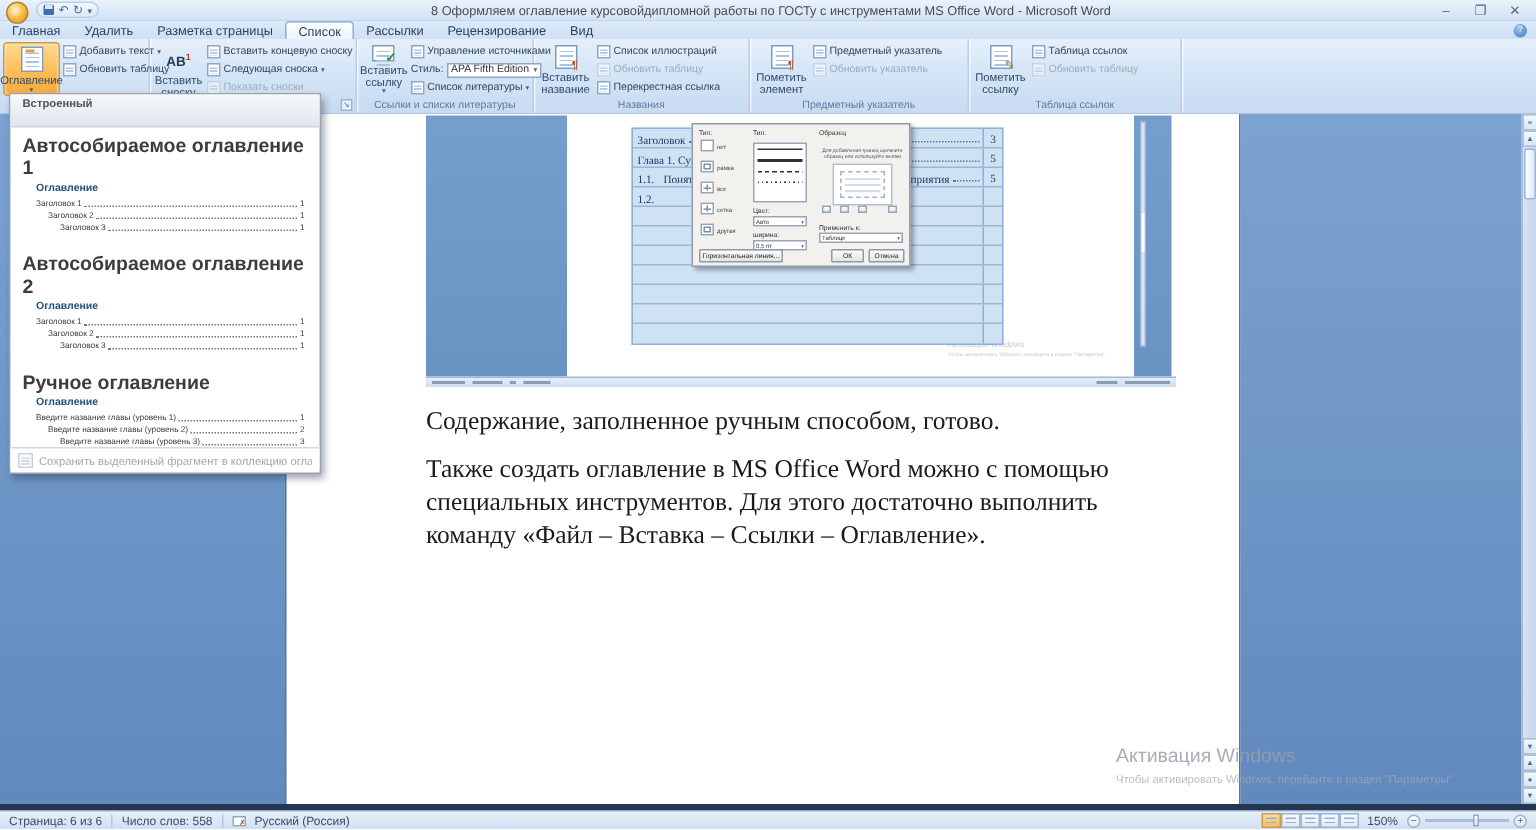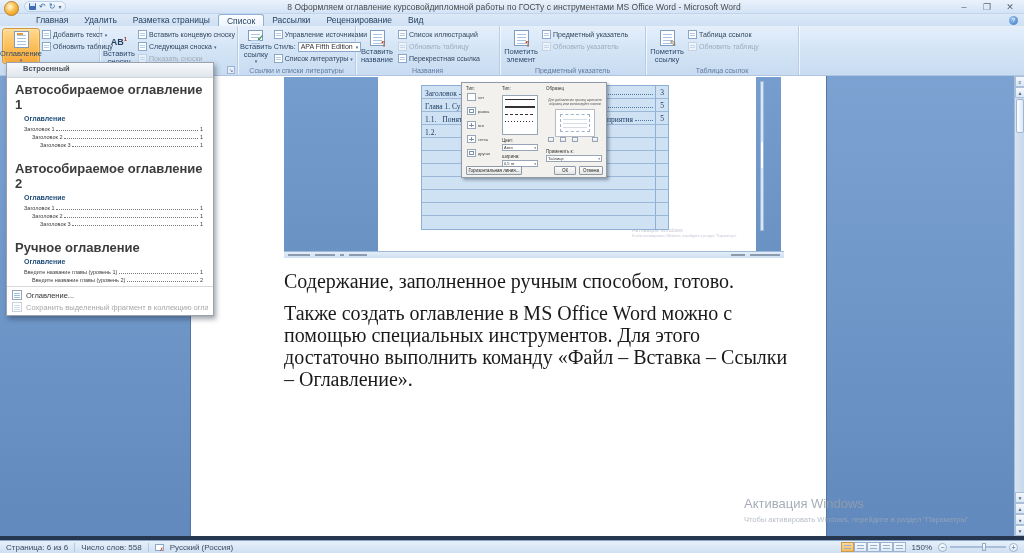--- a/index.html
+++ b/index.html
@@ -22,21 +22,21 @@
   .qat .qi { font-size:8px; line-height:8px; color:#3a6fb0; }
   .floppy { width:7px; height:7px; background:#3d6db5; position:relative; border-radius:1px; }
   .floppy::after { content:""; position:absolute; left:1px; top:0; width:5px; height:3px; background:#dfe9f5; }
   .qat-arrow { font-size:6px; color:#56708f; }
   .title-text { flex:1; text-align:center; font-size:8.5px; color:#4a4a4a; padding-left:70px; }
   .winbtns { display:flex; gap:11px; margin-right:8px; }
   .winbtn { font-size:9px; color:#5a6675; line-height:12px; width:12px; text-align:center; }
 
   
   .tabrow { position:absolute; left:0; top:14px; width:1024px; height:12px;
-    background:linear-gradient(#dcE9f7,#cfe0f3); display:flex; align-items:flex-end; padding-left:28px; }
+    background:linear-gradient(#dcE9f7,#cfe0f3); display:flex; align-items:flex-end; }
   .tab { font-size:8.5px; color:#274262; padding:1px 8px 1px; height:12px; display:flex; align-items:center; }
   .tab.active { background:linear-gradient(#fcfdff,#eef5fc); border:1px solid #91b0d6; border-bottom:none;
     border-radius:3px 3px 0 0; color:#1e3c5c; }
   .help-circle { position:absolute; right:6px; top:16px; width:9px; height:9px; border-radius:50%;
     background:radial-gradient(circle at 35% 30%, #9cc3ee, #3c79c4); color:#fff; font-size:6px;
     text-align:center; line-height:9px; }
 
   
   .ribbon { position:absolute; left:0; top:26px; width:1024px; height:50px;
     background:linear-gradient(#e6effb,#d4e5f6 45%,#c8dbf1); border-bottom:1px solid #aec6e2;
@@ -65,22 +65,22 @@
     background:repeating-linear-gradient(#b3cbe6 0 1px, transparent 1px 2px); }
   .sic.dis { border-color:#b8c4d2; opacity:.55; }
   .sarrow { font-size:5px; color:#46648c; }
   .combo { background:#fff; border:1px solid #8aa6c8; font-size:7px; color:#333; padding:0 2px;
     height:10px; display:flex; align-items:center; gap:3px; }
   .ribbon-fill { flex:1; }
 
   
   .tocmenu { position:absolute; left:6px; top:62px; width:208px; height:254px; background:#fff;
     border:1px solid #9aa3ad; box-shadow:2px 3px 5px rgba(40,50,70,.45); z-index:50; }
-  .tm-header { height:15px; background:linear-gradient(#f7f9fb,#e0e6ed); border-bottom:1px solid #cfd4da;
-    font-size:7.5px; font-weight:bold; color:#4c535b; padding:1px 0 0 16px; }
+  .tm-header { height:22px; background:linear-gradient(#f7f9fb,#e0e6ed); border-bottom:1px solid #cfd4da;
+    font-size:7.5px; font-weight:bold; color:#4c535b; padding:1px 0 0 8px; }
   .gal-name { font-size:13px; font-weight:bold; color:#3c3c3c; padding:4px 8px 1px; }
   .gal-prev { margin:2px 10px 9px 17px; }
   .gp-head { font-size:7px; font-weight:bold; color:#1f4e79; margin-bottom:2px; }
   .gp-row { display:flex; align-items:flex-end; font-size:5.5px; color:#3a3a3a; height:8px; }
   .gp-row .ldr { flex:1; border-bottom:1px dotted #777; margin:0 2px 1px; height:1px; }
   .ind1 { padding-left:8px; } .ind2 { padding-left:16px; }
   .tm-cmds { position:absolute; left:0; bottom:2px; width:100%; border-top:1px solid #d8d8d8; padding-top:2px; background:#fff; }
   .cmd { height:12px; display:flex; align-items:center; gap:4px; padding:0 5px; font-size:7.5px; color:#333; }
   .cmd.dis { color:#a7a7a7; }
   .cmd-ic { width:10px; height:10px; background:#fff; border:1px solid #96a5b8; position:relative; flex:none; }
@@ -88,21 +88,21 @@
     background:repeating-linear-gradient(#9fbddd 0 1px, transparent 1px 2px); }
   .cmd-ic.del::before { content:"✕"; position:absolute; right:-3px; bottom:-3px; color:#c0392b; font-size:7px; font-weight:bold; z-index:2; }
   .cmd-ic.dis { opacity:.5; }
   .cmd-label { white-space:nowrap; overflow:hidden; }
 
   
   .docarea { position:absolute; left:0; top:76px; width:1024px; height:460px;
     background:linear-gradient(180deg,#7ca2d2,#6d95c6 55%,#6189bd); overflow:hidden; }
   .page { position:absolute; left:190px; top:0; width:637px; height:460px; background:#fff;
     border-left:1px solid #53759f; border-right:1px solid #53759f; }
-  .para { position:absolute; font-family:"Liberation Serif", serif; font-size:20px; color:#1a1a1a; line-height:22px; }
+  .para { position:absolute; font-family:"Liberation Serif", serif; font-size:17px; color:#1a1a1a; line-height:22px; }
   .p1 { left:93px; top:194px; width:510px; }
   .p2 { left:93px; top:226px; width:508px; }
   .watermark { position:absolute; left:553px; top:420px; color:rgba(150,159,170,.85); white-space:nowrap; }
   .watermark .w1 { font-size:13px; }
   .watermark .w2 { font-size:7.5px; margin-top:4px; color:rgba(160,170,180,.75); }
 
   
   .emb { position:absolute; left:93px; top:1px; width:500px; height:181px; background:#fff; }
   .emb-left { position:absolute; left:0; top:0; width:94px; height:174px;
     background:linear-gradient(180deg,#759dcd,#6a92c3); }
@@ -318,21 +318,21 @@
           <span>Предметный указатель</span>
         </div>
         <div class="srow dis">
           <span class="sic dis"></span>
           <span>Обновить указатель</span>
         </div>
       </div>
       <div class="grp-lb">Предметный указатель</div>
     </div>
 
-    <div class="grp" style="width:153px">
+    <div class="grp" style="width:142px">
       <div class="bigbtn">
         <span class="bdoc pen"></span>
         <span class="blabel">Пометить ссылку</span>
       </div>
       <div class="smalls">
         <div class="srow">
           <span class="sic"></span>
           <span>Таблица ссылок</span>
         </div>
         <div class="srow dis">
@@ -578,24 +578,20 @@
           <span>3</span>
         </div>
       <div class="gp-row">
           <span>Введите название главы (уровень 1)</span>
           <span class="ldr"></span>
           <span>4</span>
         </div>
     </div>
 
     <div class="tm-cmds">
-      <div class="cmd">
-        <span class="cmd-ic"></span>
-        <span class="cmd-label">Оглавление...</span>
-      </div>
       <div class="cmd dis">
         <span class="cmd-ic dis"></span>
         <span class="cmd-label">Сохранить выделенный фрагмент в коллекцию оглавлений...</span>
       </div>
     </div>
   </div>
 
   <div class="darkstrip"></div>
   <div class="statusbar">
     <span>Страница: 6 из 6</span>

